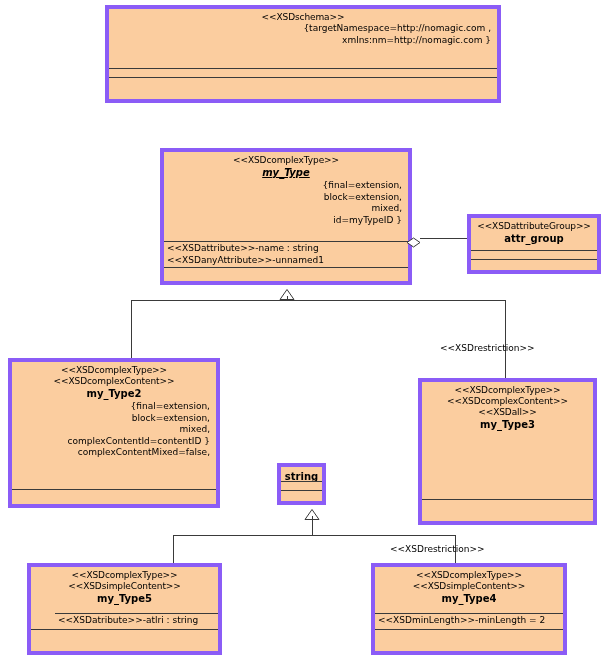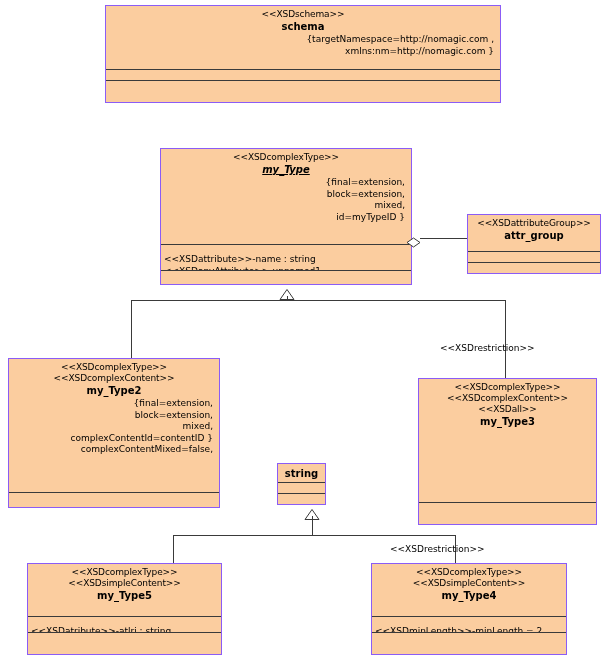--- a/index.html
+++ b/index.html
@@ -18,42 +18,42 @@
     height: 664px;
     background: #ffffff;
     overflow: hidden;
   }
 
   
   .uml-class {
     position: absolute;
     box-sizing: border-box;
     background: #fbcd9f;
-    border: 1px solid #8b5cf6;
+    border: 4px solid #8b5cf6;
     display: flex;
     flex-direction: column;
     font-size: 9px;
     line-height: 11px;
     color: #000000;
   }
   .compartment {
     box-sizing: border-box;
     padding: 1px 2px;
     overflow: hidden;
   }
   .compartment + .compartment {
     border-top: 1px solid #3a3a3a;
   }
   .c-head {
     text-align: center;
     padding-top: 3px;
   }
   .c-attrs {
     text-align: left;
-    padding-top: 9px;
+    padding-top: 1px;
     padding-bottom: 1px;
   }
   .c-ops {
     min-height: 11px;
   }
   .c-empty {
     min-height: 9px;
   }
 
   .stereotype {
@@ -118,21 +118,20 @@
   }
 </style>
 </head>
 <body>
 
 <div id="canvas">
 
   <div class="uml-class" id="cls-schema" style="left:105px; top:5px; width:396px; height:98px;">
     <div class="compartment c-head" style="flex:1 1 auto;">
       <span class="stereotype">&lt;&lt;XSDschema&gt;&gt;</span>
-      <span class="classname">schema</span>
       <span class="props">{targetNamespace=http://nomagic.com ,</span>
       <span class="props">xmlns:nm=http://nomagic.com }</span>
     </div>
     <div class="compartment c-attrs c-empty" style="height:9px;"></div>
     <div class="compartment c-ops" style="height:22px;"></div>
   </div>
 
   <div class="uml-class" id="cls-mytype" style="left:160px; top:148px; width:252px; height:137px;">
     <div class="compartment c-head" style="flex:1 1 auto;">
       <span class="stereotype">&lt;&lt;XSDcomplexType&gt;&gt;</span>
@@ -189,21 +188,21 @@
     <div class="compartment c-attrs c-empty" style="height:9px;"></div>
     <div class="compartment c-ops" style="height:10px;"></div>
   </div>
 
   <div class="uml-class" id="cls-mytype5" style="left:27px; top:563px; width:195px; height:92px;">
     <div class="compartment c-head" style="flex:1 1 auto;">
       <span class="stereotype">&lt;&lt;XSDcomplexType&gt;&gt;</span>
       <span class="stereotype">&lt;&lt;XSDsimpleContent&gt;&gt;</span>
       <span class="classname">my_Type5</span>
     </div>
-    <div class="compartment c-attrs" style="height:16px;">
+    <div class="compartment c-attrs" style="height:16px;margin-left:24px;">
       <span class="attr-line">&lt;&lt;XSDatribute&gt;&gt;-atlri : string</span>
     </div>
     <div class="compartment c-ops" style="height:22px;"></div>
   </div>
 
   <div class="uml-class" id="cls-mytype4" style="left:371px; top:563px; width:196px; height:92px;">
     <div class="compartment c-head" style="flex:1 1 auto;">
       <span class="stereotype">&lt;&lt;XSDcomplexType&gt;&gt;</span>
       <span class="stereotype">&lt;&lt;XSDsimpleContent&gt;&gt;</span>
       <span class="classname">my_Type4</span>

